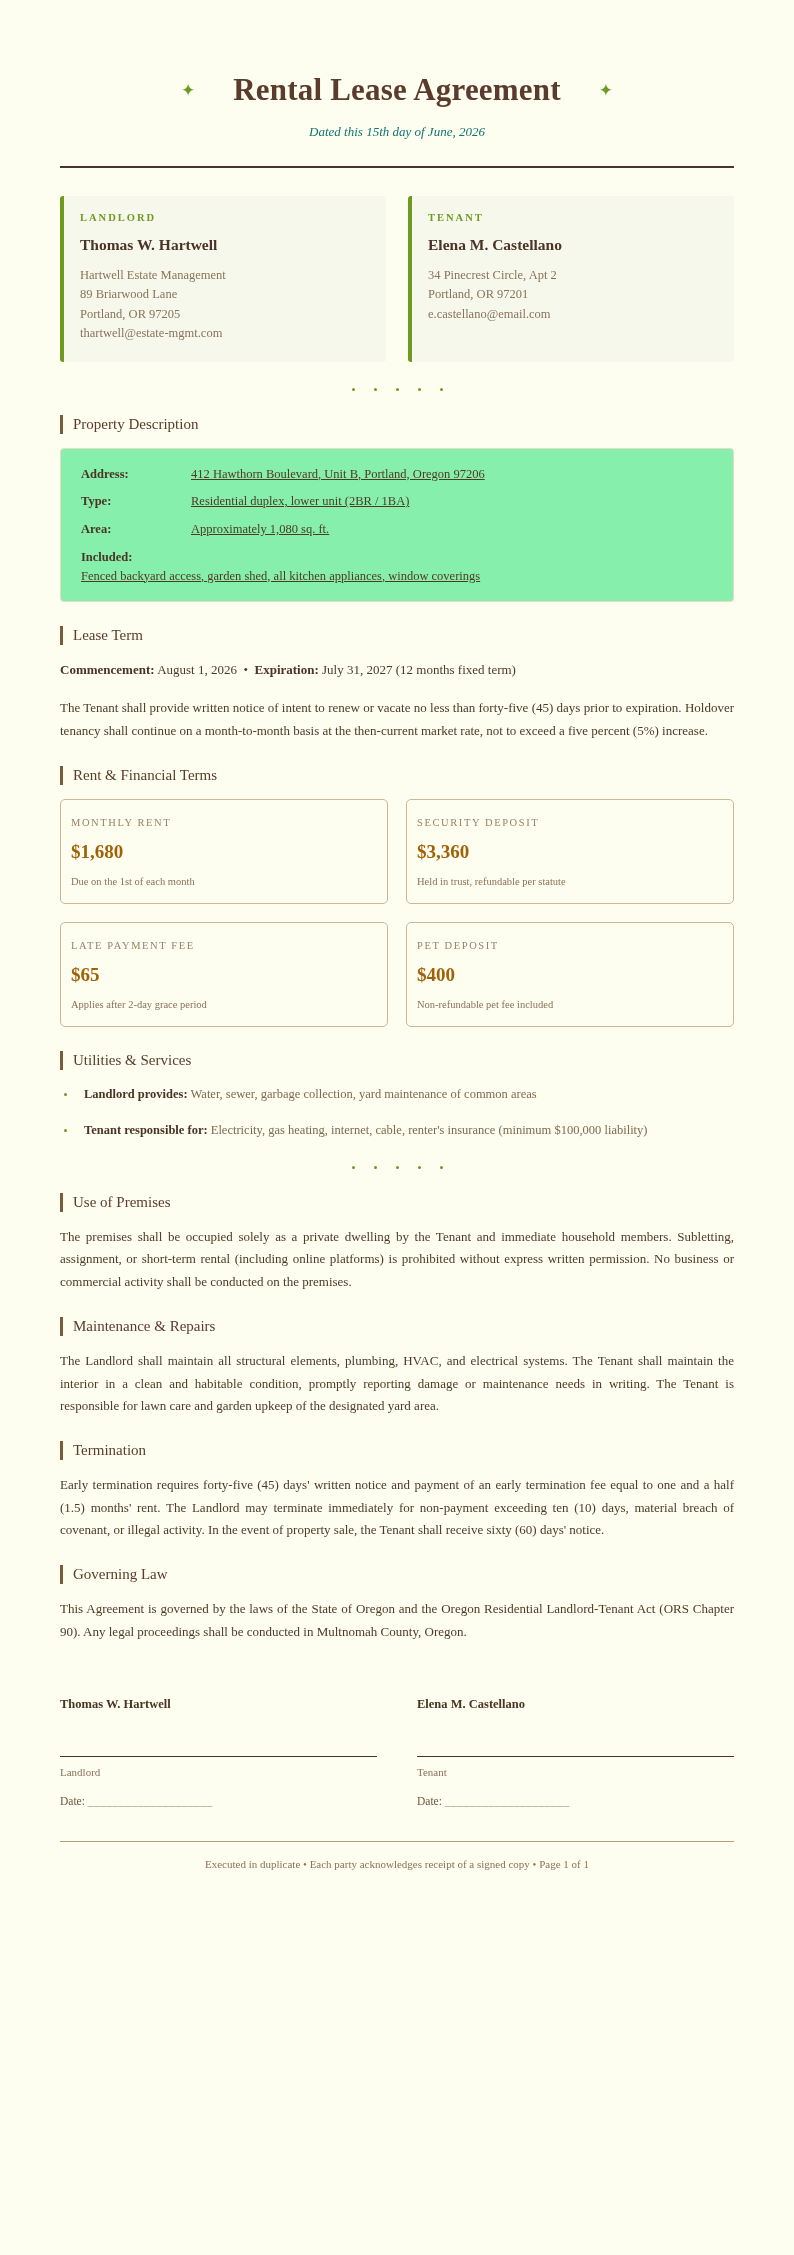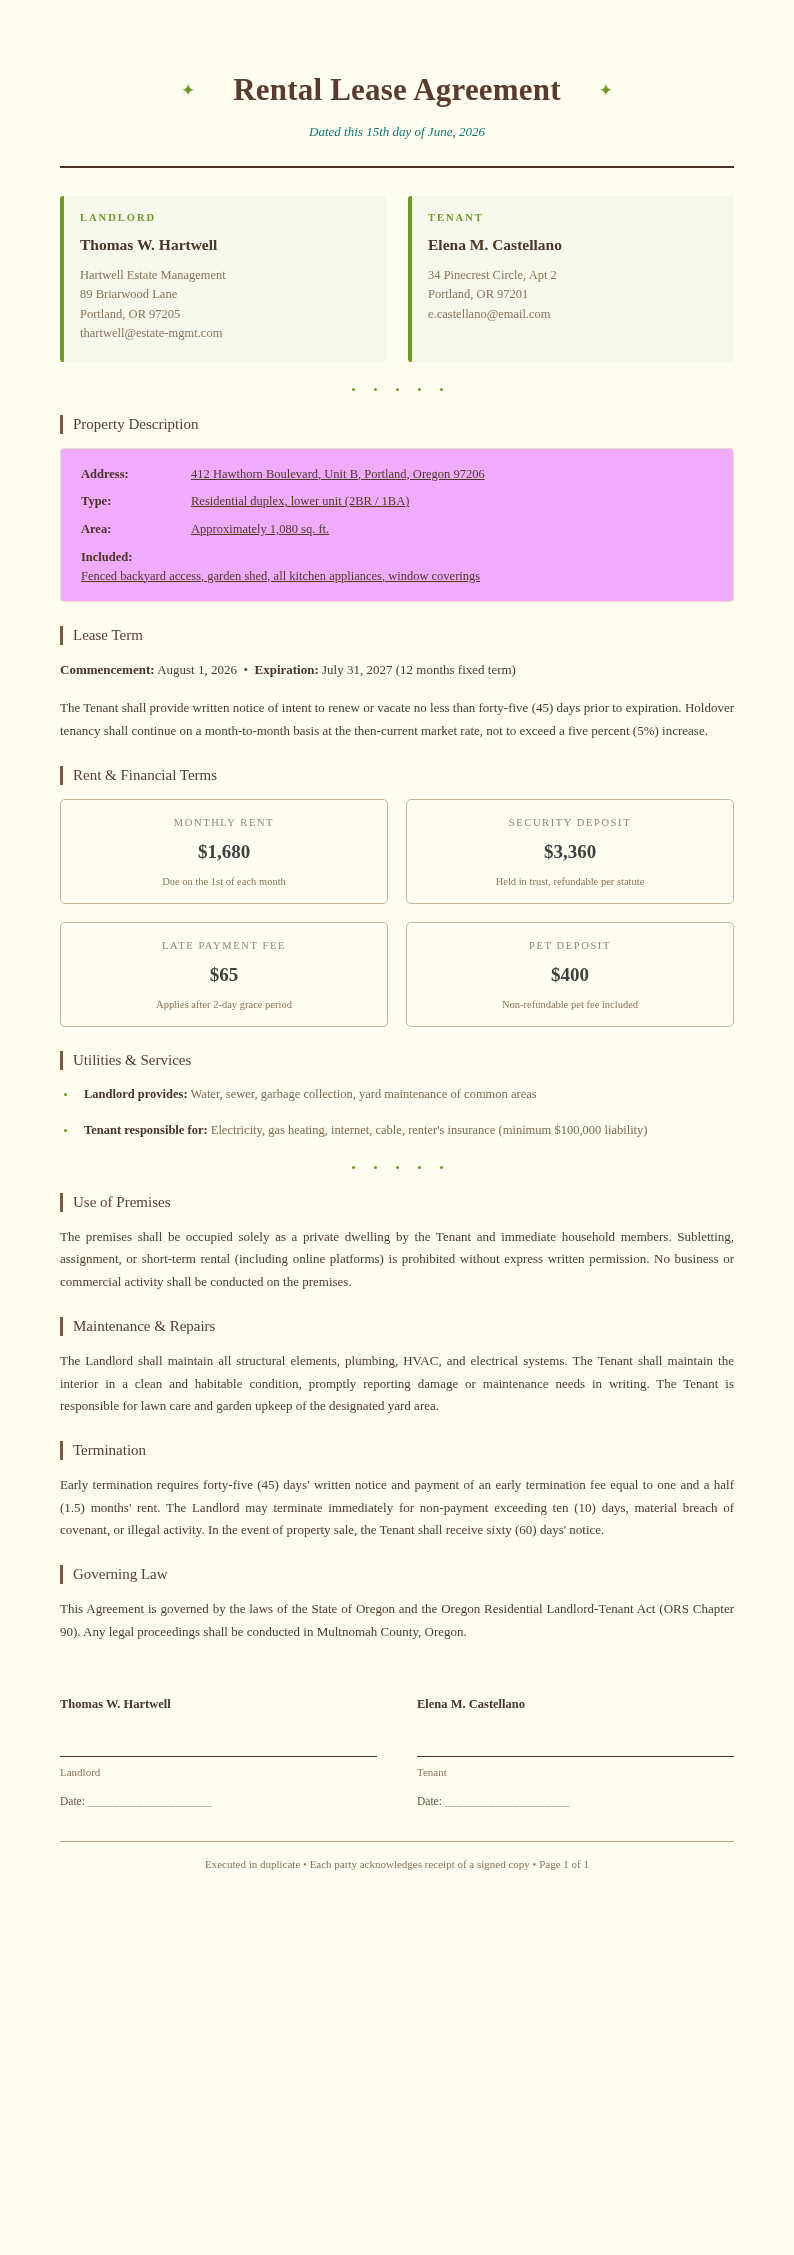--- a/index.html
+++ b/index.html
@@ -130,21 +130,21 @@
     flex: none;
   }
   .section-heading .txt {
     font-size: 15px;
     font-weight: normal;
     color: #5a3b2c;
   }
 
   
   .prop-box {
-    background: #f0abfc;
+    background: #86efac;
     border: 1px solid #e4dcc6;
     border-radius: 4px;
     padding: 16px 20px 16px 20px;
   }
   .prop-row {
     display: flex;
     font-size: 12.5px;
     line-height: 1.5;
     margin-bottom: 9px;
   }
@@ -179,33 +179,33 @@
     display: flex;
     flex-wrap: wrap;
     gap: 18px;
   }
   .money-card {
     width: calc(50% - 9px);
     box-sizing: border-box;
     border: 1px solid #cbb896;
     border-radius: 5px;
     padding: 17px 10px 16px 10px;
-    text-align: center;
+    text-align: left;
     background: #fdfdf0;
   }
   .money-label {
     font-size: 10.5px;
     letter-spacing: 1.6px;
     color: #99826a;
     text-transform: uppercase;
   }
   .money-value {
     font-size: 19px;
     font-weight: bold;
-    color: #404040;
+    color: #a16207;
     margin-top: 13px;
   }
   .money-note {
     font-size: 10.5px;
     color: #8a7358;
     margin-top: 13px;
   }
 
   
   ul.util-list {

